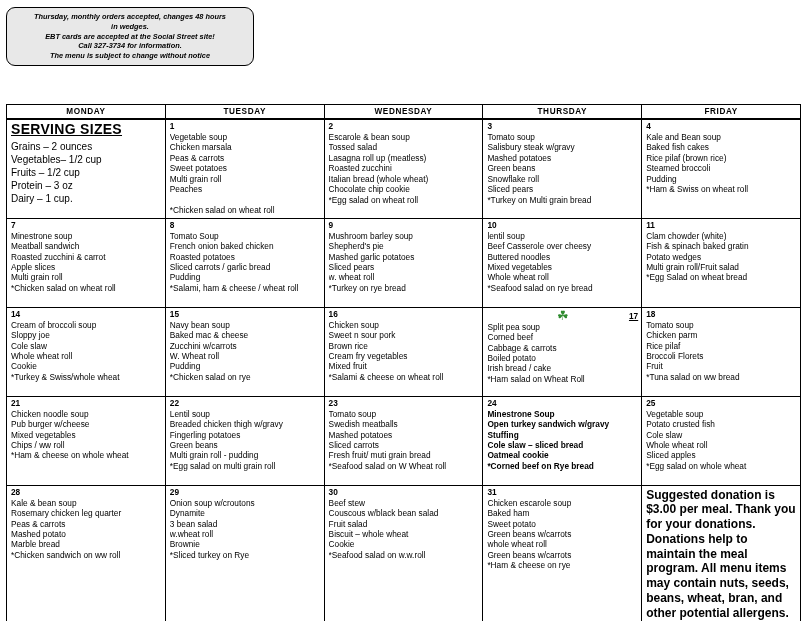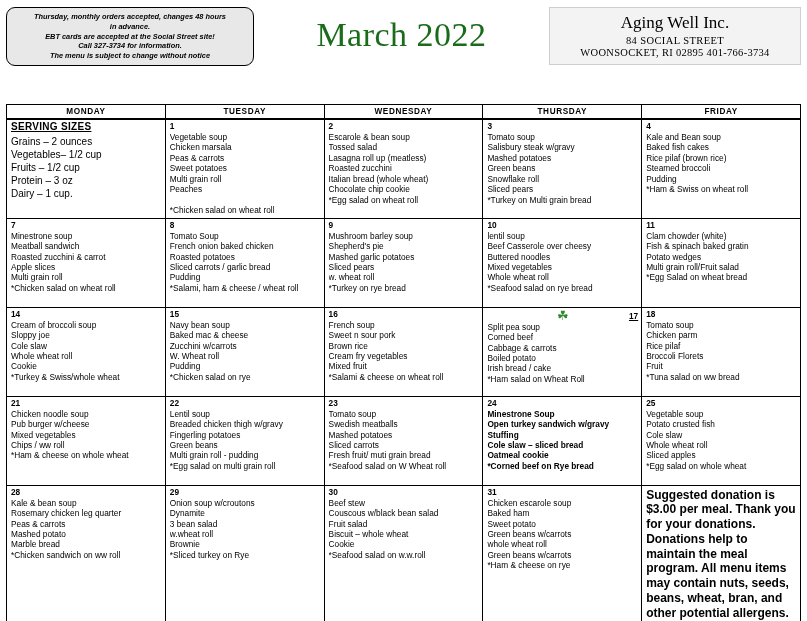--- a/index.html
+++ b/index.html
@@ -112,21 +112,21 @@
     font-size: 8.3px;
     font-weight: bold;
     display: block;
     margin-bottom: 1px;
     height: 10px;
   }
   .items { }
   .items div { white-space: nowrap; overflow: hidden; }
   
   .serving-title {
-    font-size: 10px;
+    font-size: 14px;
     font-weight: bold;
     text-decoration: underline;
     letter-spacing: 0.3px;
     margin-bottom: 1px;
   }
   .serving-list div {
     font-size: 10px;
     line-height: 1.32;
   }
   
@@ -152,35 +152,27 @@
   .donation p { margin: 0; }
 </style>
 </head>
 <body>
 
 <div class="page">
 
   <div class="header">
     <div class="notice">
       <div>Thursday, monthly orders accepted, changes 48 hours</div>
-      <div>in advance.</div>
+      <div>in wedges.</div>
       <div>EBT cards are accepted at the Social Street site!</div>
       <div>Call 327-3734 for information.</div>
       <div>The menu is subject to change without notice</div>
     </div>
 
-    <div class="title-wrap">
-      <div class="month-title">March 2022</div>
-    </div>
-
-    <div class="org">
-      <div class="org-name">Aging Well Inc.</div>
-      <div class="org-addr">84 SOCIAL STREET</div>
-      <div class="org-city">WOONSOCKET, RI 02895    401-766-3734</div>
-    </div>
+
   </div>
 
   <table class="cal">
     <thead>
       <tr>
         <th>MONDAY</th>
         <th>TUESDAY</th>
         <th>WEDNESDAY</th>
         <th>THURSDAY</th>
         <th>FRIDAY</th>
@@ -325,21 +317,21 @@
             <div>Baked mac &amp; cheese</div>
             <div>Zucchini w/carrots</div>
             <div>W. Wheat roll</div>
             <div>Pudding</div>
             <div>*Chicken salad on rye</div>
           </div>
         </td>
         <td>
           <span class="daynum">16</span>
           <div class="items">
-            <div>French soup</div>
+            <div>Chicken soup</div>
             <div>Sweet n sour pork</div>
             <div>Brown rice</div>
             <div>Cream fry vegetables</div>
             <div>Mixed fruit</div>
             <div>*Salami &amp; cheese on wheat roll</div>
           </div>
         </td>
         <td class="cell17">
           <div class="clover">☘</div>
           <span class="daynum">17</span>

